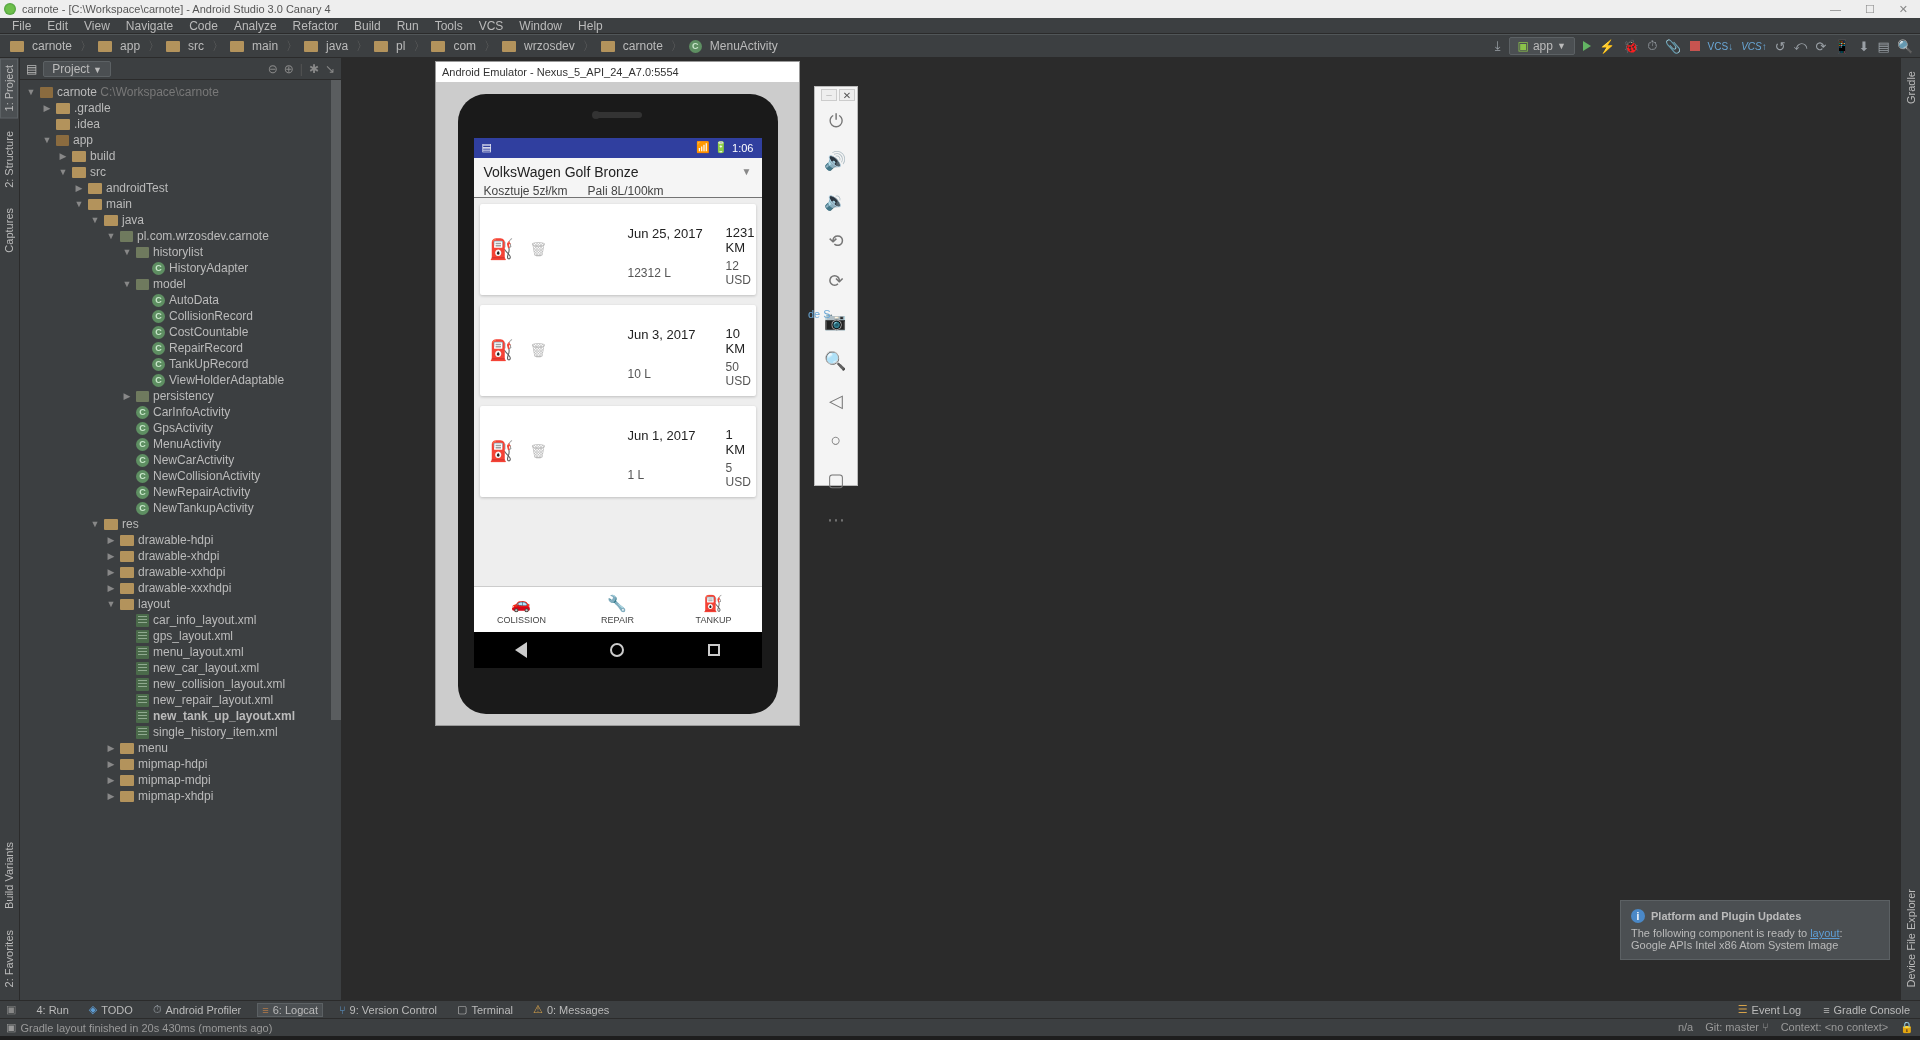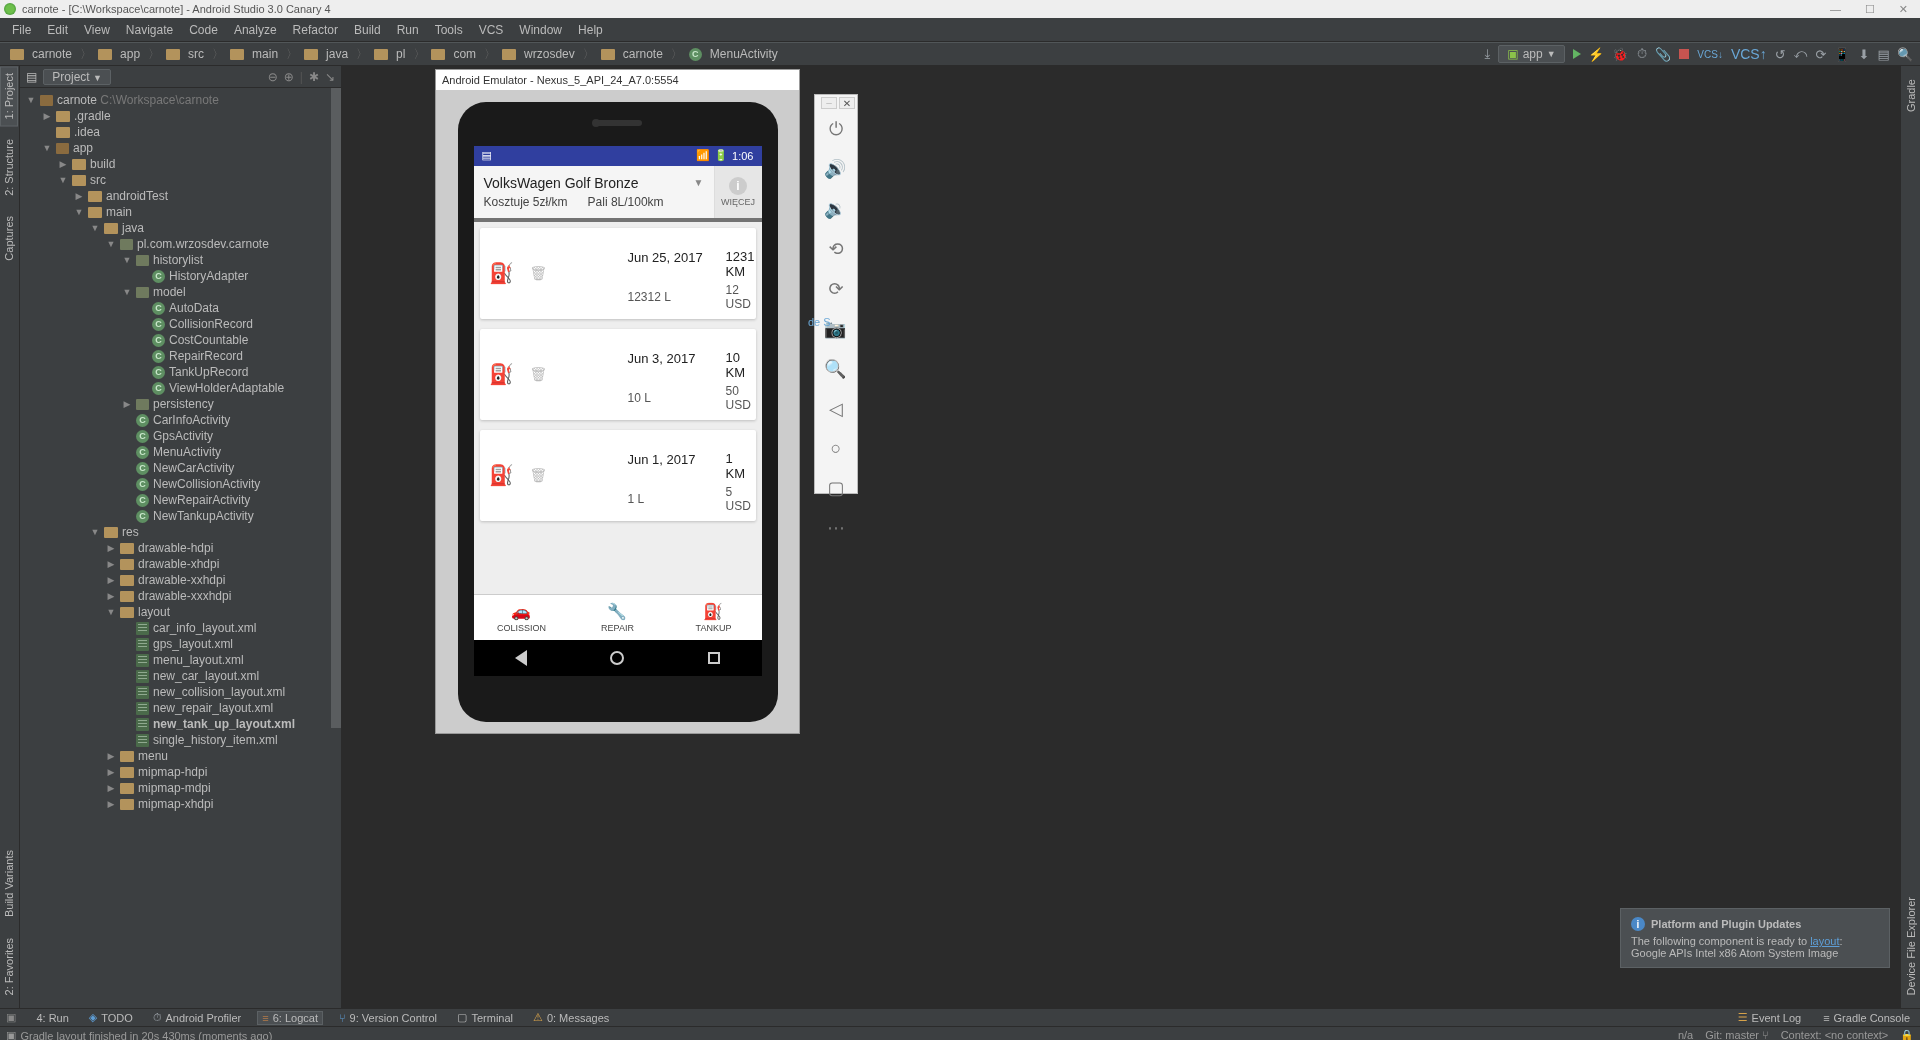--- a/index.html
+++ b/index.html
@@ -4,21 +4,21 @@
 <style>
 * { margin: 0; padding: 0; box-sizing: border-box; font-family: "Segoe UI", Tahoma, sans-serif; }
 body { background: #1e1e1e; color: #bbb; overflow: hidden; width: 1920px; height: 1040px; position: relative; font-size: 12px; }
 
 
 .titlebar { height: 18px; background: #eee; color: #555; display: flex; align-items: center; padding: 0 4px; font-size: 11px; }
 .titlebar .logo { width: 12px; height: 12px; border-radius: 50%; background: radial-gradient(circle, #6dbf4b 45%, #2a7a2a 100%); margin-right: 6px; }
 .titlebar .win-ctrls { margin-left: auto; display: flex; gap: 24px; padding-right: 8px; color: #888; }
 
 
-.menubar { height: 24px; background: #3c3f41; display: flex; align-items: center; padding: 0 4px; font-size: 12px; color: #bbb; border-bottom: 1px solid #2b2b2b; }
+.menubar { height: 16px; background: #3c3f41; display: flex; align-items: center; padding: 0 4px; font-size: 12px; color: #bbb; border-bottom: 1px solid #2b2b2b; }
 .menubar span { padding: 0 8px; cursor: pointer; }
 
 
 .toolbar { height: 24px; background: #3c3f41; display: flex; align-items: center; padding: 0 6px; font-size: 12px; color: #bbb; border-top: 1px solid #515658; border-bottom: 1px solid #2b2b2b; }
 .toolbar .crumb { display: flex; align-items: center; gap: 4px; margin-right: 6px; }
 .toolbar .arrow { color: #666; margin: 0 2px; }
 .ico-folder { width: 14px; height: 11px; background: #b3935c; border-radius: 1px; display: inline-block; }
 .ico-class { width: 13px; height: 13px; border-radius: 50%; background: #5e8f62; display: inline-flex; align-items: center; justify-content: center; color: #c9e7cb; font-size: 9px; font-weight: bold; }
 .ico-xml { width: 13px; height: 13px; background: #4a6a4a; display: inline-block; border-radius: 1px; position: relative; }
 .ico-xml::after { content: ""; position: absolute; inset: 2px; background: linear-gradient(#8fa98f 50%, transparent 50%); background-size: 100% 3px; }
@@ -66,21 +66,21 @@
 .emu-title { height: 20px; background: #fff; color: #333; font-size: 11px; display: flex; align-items: center; padding: 0 6px; }
 .emu-body { flex: 1; background: #ccc; display: flex; align-items: center; justify-content: center; padding: 8px; }
 .device { width: 320px; height: 620px; background: #1a1a1a; border-radius: 28px; padding: 44px 16px 46px 16px; position: relative; }
 .device .speaker { position: absolute; top: 18px; left: 50%; transform: translateX(-50%); width: 48px; height: 6px; background: #333; border-radius: 3px; }
 .device .camera { position: absolute; top: 17px; left: 42%; width: 8px; height: 8px; background: #333; border-radius: 50%; }
 .screen { width: 100%; height: 100%; background: #eee; display: flex; flex-direction: column; font-family: Roboto, Arial, sans-serif; }
 .status-bar { height: 20px; background: #303f9f; color: #fff; display: flex; align-items: center; padding: 0 8px; font-size: 11px; }
 .status-bar .right { margin-left: auto; display: flex; gap: 4px; align-items: center; }
 .app-bar { height: 44px; background: #3f51b5; color: #fff; display: flex; align-items: center; padding: 0 12px; font-size: 17px; font-weight: 500; }
 .app-bar .dots { margin-left: auto; color: #fff; }
-.car-select { height: 56px; background: #f5f5f5; border-bottom: 4px solid #737373; display: flex; align-items: stretch; }
+.car-select { height: 40px; background: #f5f5f5; border-bottom: 1px solid #737373; display: flex; align-items: stretch; flex-direction: column; }
 .car-select-left { flex: 1; padding: 6px 10px; display: flex; flex-direction: column; justify-content: center; }
 .car-dropdown { font-size: 14px; color: #222; display: flex; align-items: center; }
 .car-dropdown .chev { margin-left: auto; color: #888; font-size: 10px; }
 .car-stats { display: flex; gap: 20px; font-size: 12px; color: #444; margin-top: 4px; }
 .more-btn { width: 48px; background: #e6e6e6; display: flex; flex-direction: column; align-items: center; justify-content: center; font-size: 9px; color: #666; border-left: 1px solid #ddd; }
 .more-btn .info { width: 18px; height: 18px; border-radius: 50%; background: #ccc; color: #fff; display: flex; align-items: center; justify-content: center; font-size: 12px; font-weight: bold; margin-bottom: 2px; }
 .history { flex: 1; padding: 6px 6px; background: #eee; overflow: auto; }
 .card { background: #fff; border-radius: 2px; margin-bottom: 10px; padding: 8px 10px; display: grid; grid-template-columns: 32px 1fr 1fr 20px; align-items: center; box-shadow: 0 1px 3px rgba(0,0,0,0.2); column-gap: 8px; row-gap: 4px; }
 .card .pump { grid-row: 1 / span 2; font-size: 20px; }
 .card .date { font-size: 13px; color: #222; }
@@ -211,21 +211,21 @@
       <span>app</span>
       <span style="font-size:9px;">▼</span>
     </div>
     <span class="tri-run"></span>
     <span class="tool-glyph" style="color:#d6a24a;">⚡</span>
     <span class="bug tool-glyph">🐞</span>
     <span class="tool-glyph">⏱</span>
     <span class="tool-glyph">📎</span>
     <span class="stop"></span>
     <span class="tool-glyph" style="color:#6aa7d6;font-size:10px;">VCS↓</span>
-    <span class="tool-glyph" style="color:#6aa7d6;font-size:14px;">VCS↑</span>
+    <span class="tool-glyph" style="color:#6aa7d6;font-size:10px;font-style:italic;">VCS↑</span>
     <span class="tool-glyph">↺</span>
     <span class="tool-glyph">⤺</span>
     <span class="tool-glyph">⟳</span>
     <span class="tool-glyph">📱</span>
     <span class="tool-glyph">⬇</span>
     <span class="tool-glyph">▤</span>
     <span class="search tool-glyph">🔍</span>
   </div>
 </div>
 

